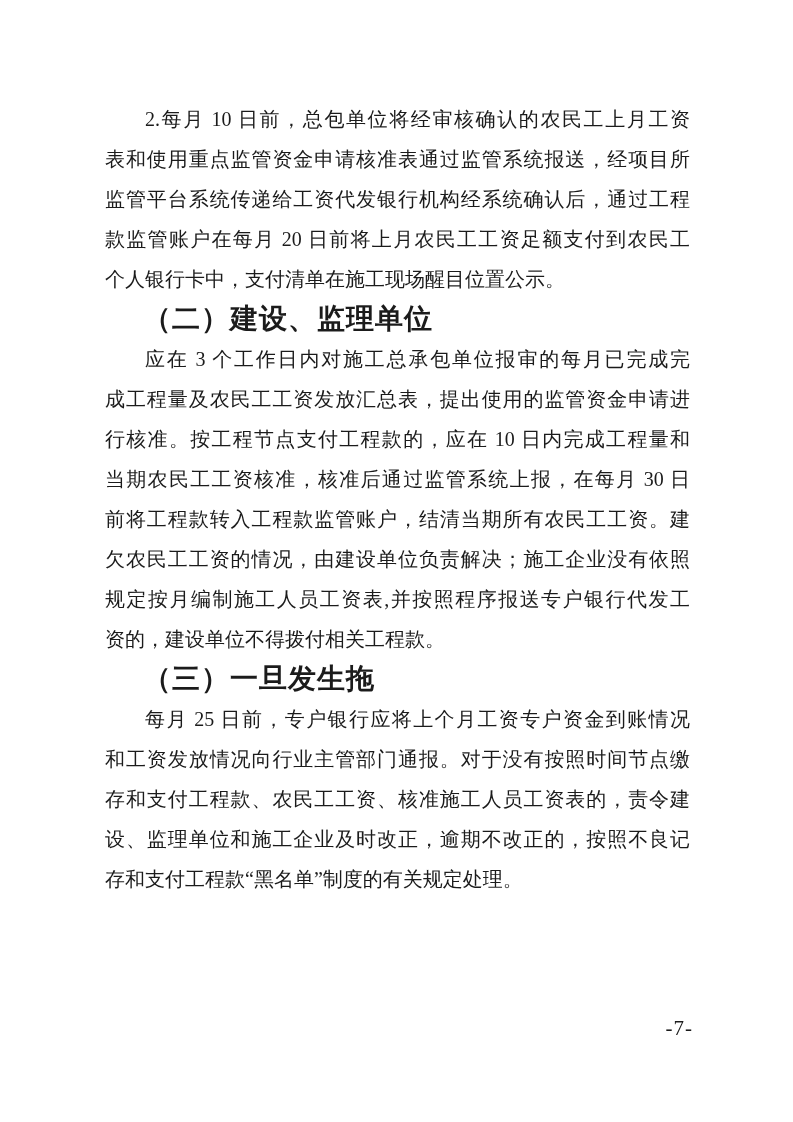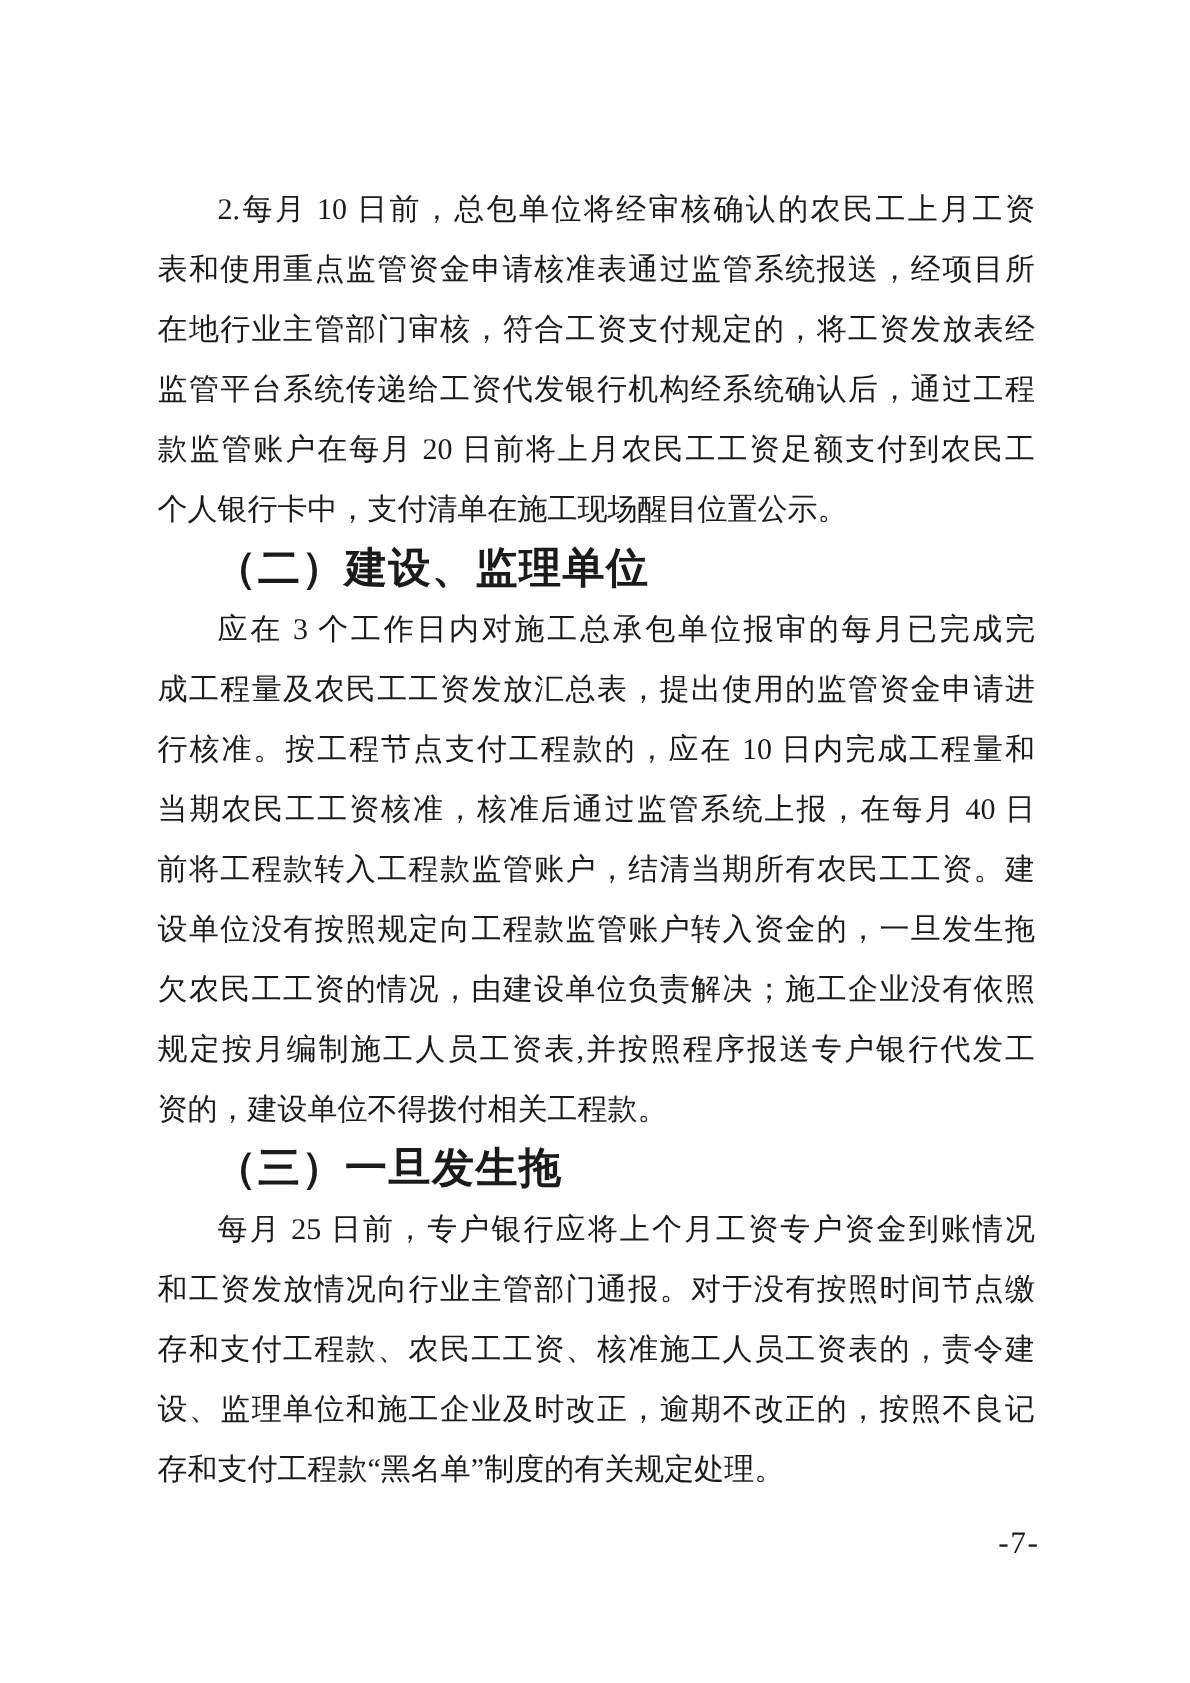--- a/index.html
+++ b/index.html
@@ -12,21 +12,21 @@
     width: 793px;
     height: 1122px;
     background: #ffffff;
     overflow: hidden;
     font-family: "Liberation Serif", "DejaVu Serif", serif;
     color: #1b1b1b;
   }
   .content {
     position: absolute;
     left: 105px;
-    top: 120px;
+    top: 99px;
     width: 585px;
   }
   .paragraph { margin: 0; }
   .line {
     height: 40px;
     line-height: 40px;
     font-size: 20px;
     text-align: justify;
     text-align-last: justify;
     overflow: hidden;
@@ -54,33 +54,31 @@
   }
 </style>
 </head>
 <body>
 
 <div class="page">
   <div class="content">
       <div class="paragraph">
         <div class="line first">2.每月 10 日前，总包单位将经审核确认的农民工上月工资</div>
         <div class="line">表和使用重点监管资金申请核准表通过监管系统报送，经项目所</div>
-        <div class="line">在地行业主管部门审核，符合工资支付规定的，将工资发放表经</div>
         <div class="line">监管平台系统传递给工资代发银行机构经系统确认后，通过工程</div>
         <div class="line">款监管账户在每月 20 日前将上月农民工工资足额支付到农民工</div>
         <div class="line last">个人银行卡中，支付清单在施工现场醒目位置公示。</div>
       </div>
       <div class="heading">（二）建设、监理单位</div>
       <div class="paragraph">
         <div class="line first">应在 3 个工作日内对施工总承包单位报审的每月已完成完</div>
         <div class="line">成工程量及农民工工资发放汇总表，提出使用的监管资金申请进</div>
         <div class="line">行核准。按工程节点支付工程款的，应在 10 日内完成工程量和</div>
-        <div class="line">当期农民工工资核准，核准后通过监管系统上报，在每月 40 日</div>
+        <div class="line">当期农民工工资核准，核准后通过监管系统上报，在每月 30 日</div>
         <div class="line">前将工程款转入工程款监管账户，结清当期所有农民工工资。建</div>
-        <div class="line">设单位没有按照规定向工程款监管账户转入资金的，一旦发生拖</div>
         <div class="line">欠农民工工资的情况，由建设单位负责解决；施工企业没有依照</div>
         <div class="line">规定按月编制施工人员工资表,并按照程序报送专户银行代发工</div>
         <div class="line last">资的，建设单位不得拨付相关工程款。</div>
       </div>
       <div class="heading">（三）一旦发生拖</div>
       <div class="paragraph">
         <div class="line first">每月 25 日前，专户银行应将上个月工资专户资金到账情况</div>
         <div class="line">和工资发放情况向行业主管部门通报。对于没有按照时间节点缴</div>
         <div class="line">存和支付工程款、农民工工资、核准施工人员工资表的，责令建</div>
         <div class="line">设、监理单位和施工企业及时改正，逾期不改正的，按照不良记</div>

